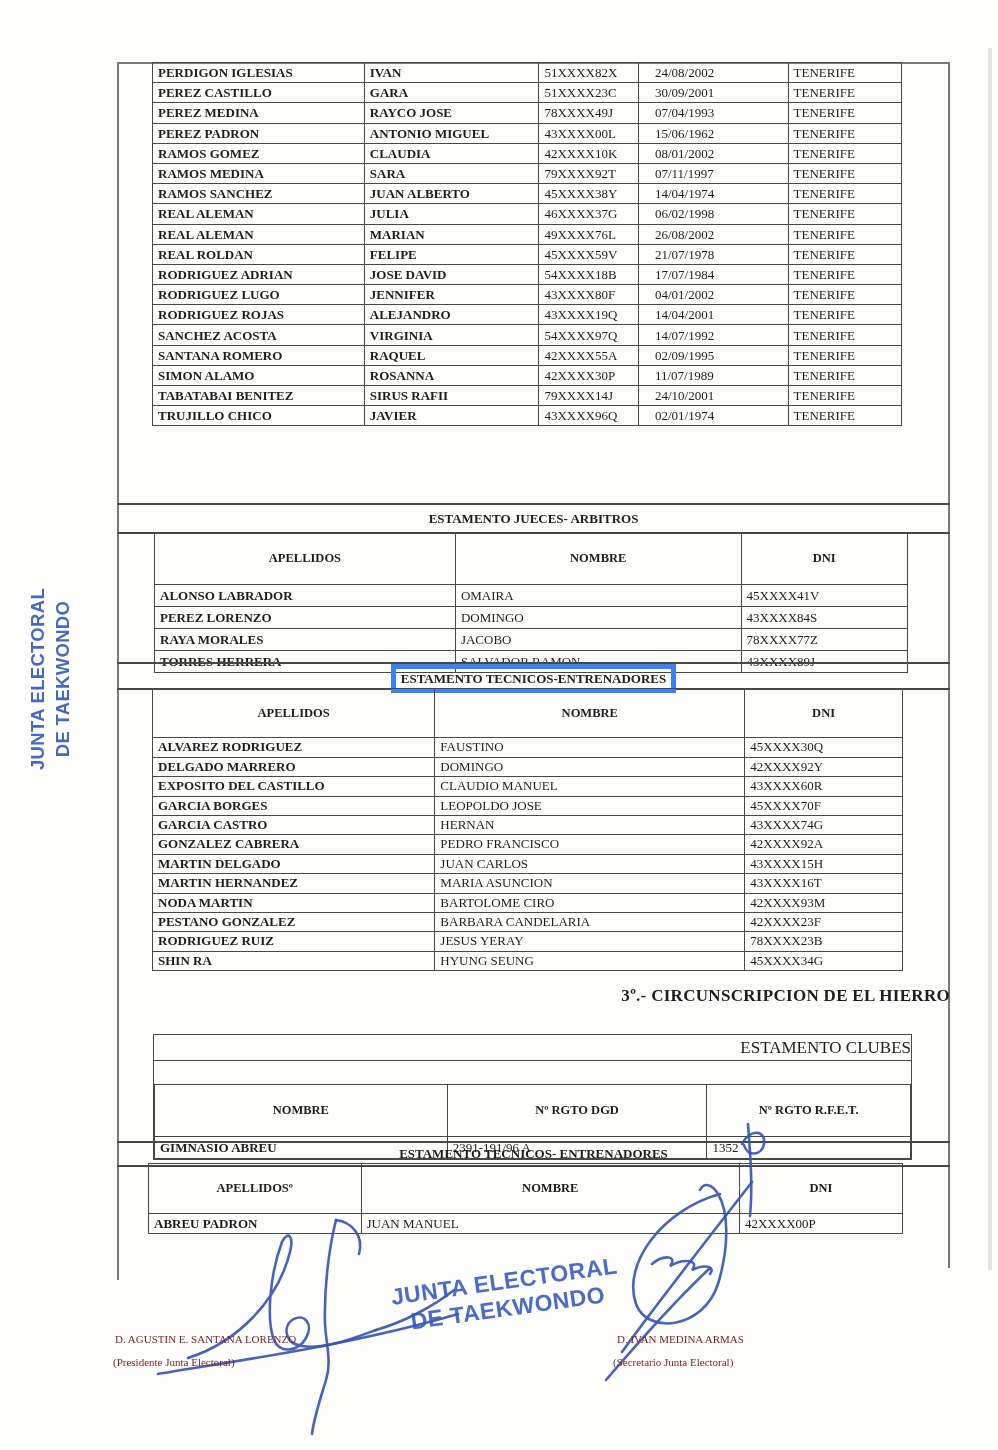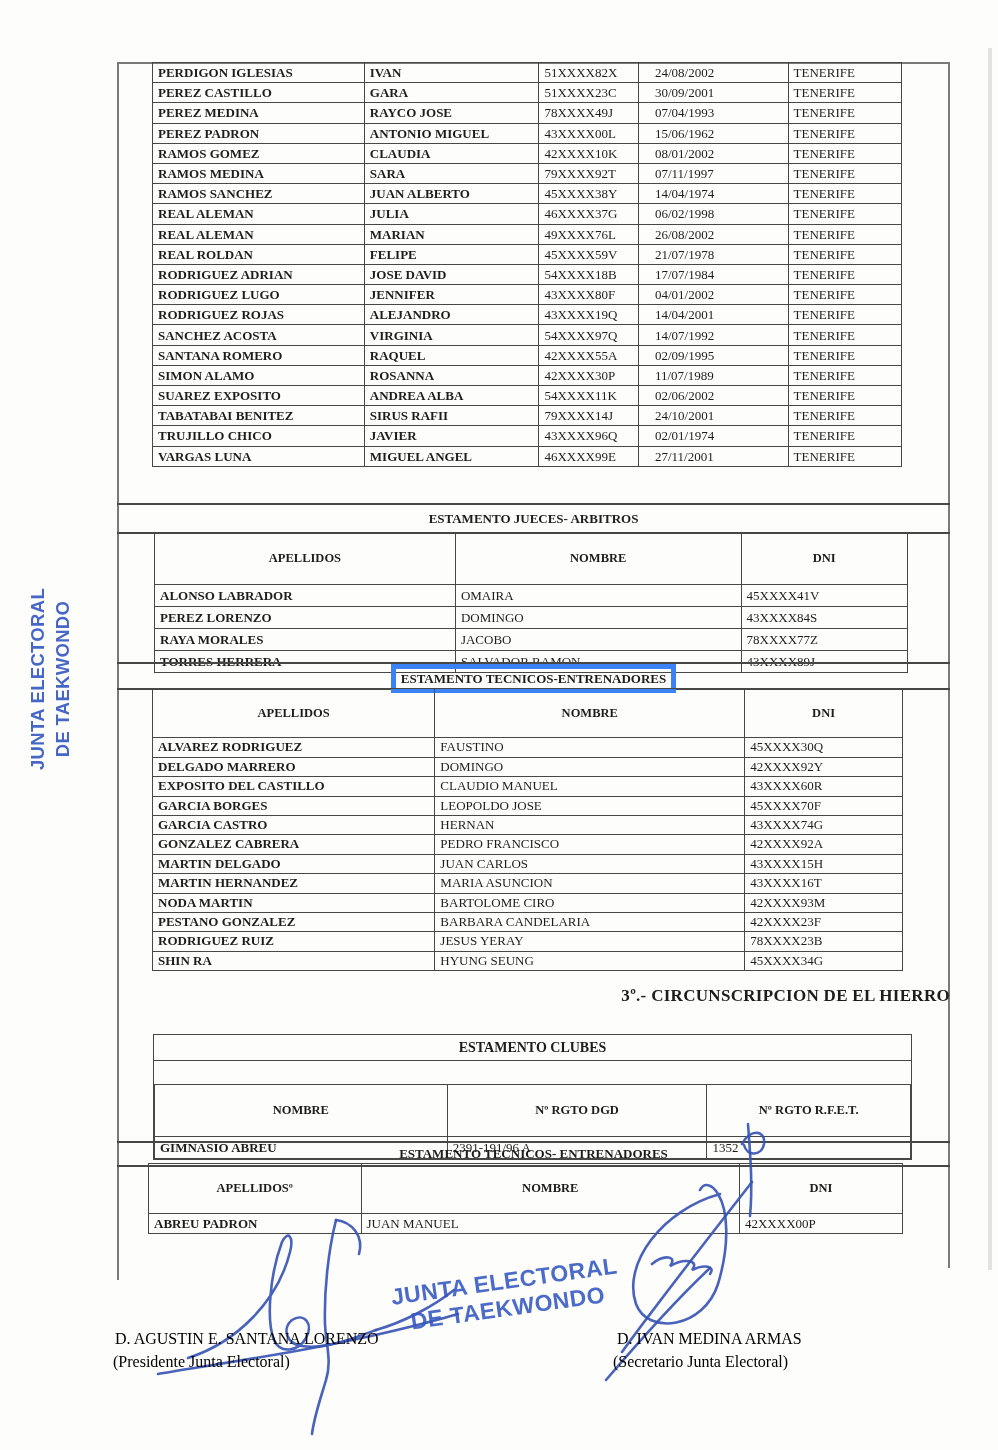--- a/index.html
+++ b/index.html
@@ -42,37 +42,37 @@
   .t-tecnicos{position:absolute;left:152px;top:688px;width:751px;}
   .t-tecnicos td,.t-tecnicos th{height:18.4px;line-height:18.4px;}
   .t-tecnicos th:nth-child(1){width:37.8%;}
   .t-tecnicos th:nth-child(2){width:41.6%;}
   .t-tecnicos th:nth-child(3){width:20.6%;}
 
   .hierro{position:absolute;left:117px;top:986px;width:833px;text-align:right;
           font-size:17px;font-weight:bold;letter-spacing:.3px;}
 
   .clubes{position:absolute;left:153px;top:1034px;width:757px;border:1.5px solid #474745;}
-  .clubes-title{border-bottom:1.5px solid #474745;text-align:center;font-weight:bold;
-                font-size:14px;height:25px;line-height:25px;}
+  .clubes-title{border-bottom:1.5px solid #474745;text-align:right;font-weight:normal;
+                font-size:17px;height:25px;line-height:25px;}
   .clubes-empty{height:23px;border-bottom:1.5px solid #474745;}
   .t-clubes{width:100%;margin:-1px 0 0 0;}
   .t-clubes td,.t-clubes th{height:21px;line-height:21px;}
   .t-clubes th:nth-child(1){width:38.9%;}
   .t-clubes th:nth-child(2){width:34.4%;}
   .t-clubes th:nth-child(3){width:26.7%;}
 
   .t-tecnicos2{position:absolute;left:148px;top:1163px;width:755px;}
   .t-tecnicos2 td,.t-tecnicos2 th{height:19px;line-height:19px;}
   .t-tecnicos2 th:nth-child(1){width:28.0%;}
   .t-tecnicos2 th:nth-child(2){width:50.8%;}
   .t-tecnicos2 th:nth-child(3){width:21.2%;}
 
   
-  .sig-text{position:absolute;font-size:16px;line-height:22px;color:#000000;}
+  .sig-text{position:absolute;font-size:11px;line-height:22px;color:#7f1d1d;}
   .sig-p-name{left:115px;top:1328px;}
   .sig-p-role{left:113px;top:1351px;}
   .sig-s-name{left:617px;top:1328px;}
   .sig-s-role{left:613px;top:1351px;text-align:center;}
 
   .stamp-center{position:absolute;left:378px;top:1268px;width:256px;
       transform:rotate(-8deg);font-family:"Liberation Sans",sans-serif;font-weight:bold;
       font-size:23px;line-height:27px;text-align:center;letter-spacing:.5px;
       color:#3457c2;opacity:.88;}
   .stamp-margin{position:absolute;left:25px;top:775px;width:192px;
@@ -208,45 +208,31 @@
           <td>TENERIFE</td>
         </tr>
         <tr>
           <td>SIMON ALAMO</td>
           <td>ROSANNA</td>
           <td>42XXXX30P</td>
           <td>11/07/1989</td>
           <td>TENERIFE</td>
         </tr>
         <tr>
-          <td>SUAREZ EXPOSITO</td>
-          <td>ANDREA ALBA</td>
-          <td>54XXXX11K</td>
-          <td>02/06/2002</td>
-          <td>TENERIFE</td>
-        </tr>
-        <tr>
           <td>TABATABAI BENITEZ</td>
           <td>SIRUS RAFII</td>
           <td>79XXXX14J</td>
           <td>24/10/2001</td>
           <td>TENERIFE</td>
         </tr>
         <tr>
           <td>TRUJILLO CHICO</td>
           <td>JAVIER</td>
           <td>43XXXX96Q</td>
           <td>02/01/1974</td>
-          <td>TENERIFE</td>
-        </tr>
-        <tr>
-          <td>VARGAS LUNA</td>
-          <td>MIGUEL ANGEL</td>
-          <td>46XXXX99E</td>
-          <td>27/11/2001</td>
           <td>TENERIFE</td>
         </tr>
       </tbody>
   </table>
 
   <div class="bar bar-jueces">ESTAMENTO JUECES- ARBITROS</div>
   <table class="t-jueces">
     <thead>
         <tr>
           <th>APELLIDOS</th>

